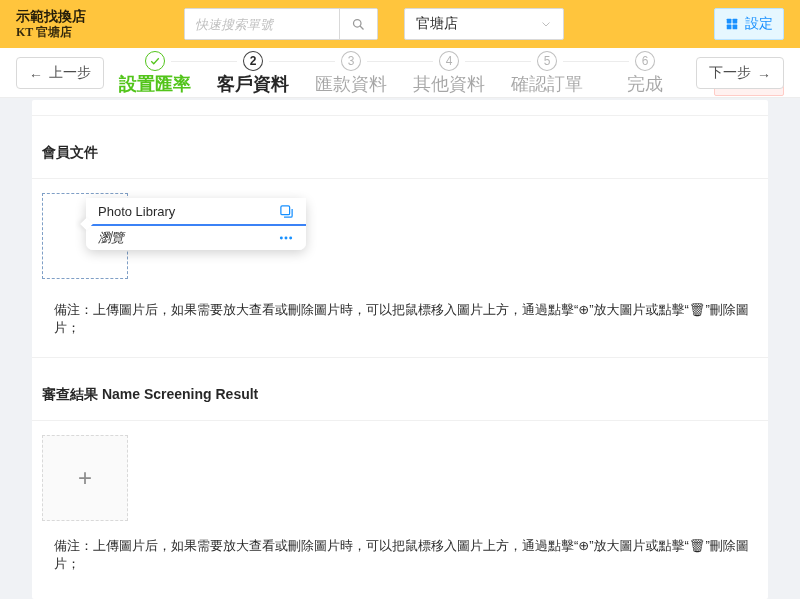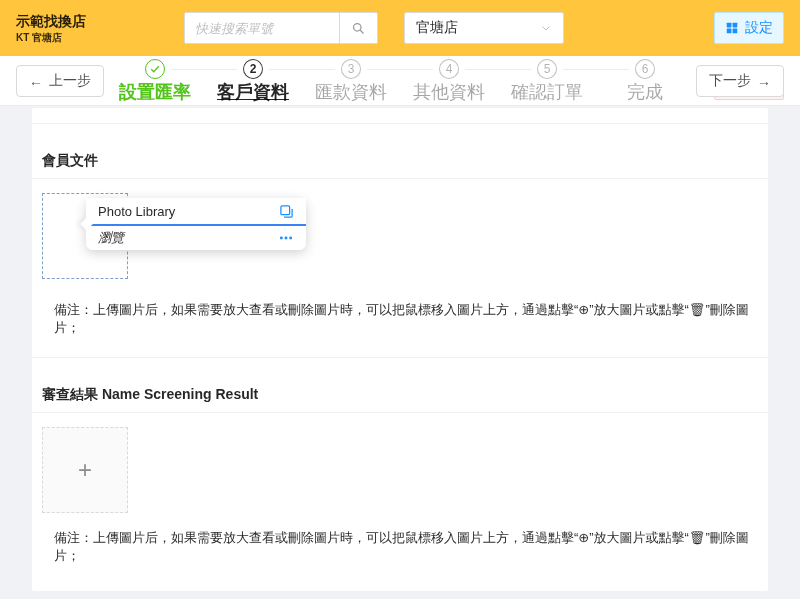--- a/index.html
+++ b/index.html
@@ -6,24 +6,24 @@
   html, body { width: 800px; height: 599px; overflow: hidden; }
   body {
     font-family: "Liberation Sans", "DejaVu Sans", sans-serif;
     font-size: 14px;
     color: rgba(0,0,0,0.85);
     background: #f0f2f5;
   }
   button { font-family: inherit; cursor: pointer; }
 
   
-  .app-header { height: 56px; background: #ffc53d; display: flex; align-items: center; padding: 0 16px; }
+  .app-header { height: 48px; background: #ffc53d; display: flex; align-items: center; padding: 0 16px; }
   .store { width: 168px; line-height: 1.3; }
   .store-name { font-size: 14px; font-weight: 700; color: rgba(0,0,0,0.85); }
-  .store-branch { font-size: 10px; font-weight: 700; color: rgba(0,0,0,0.8); }
+  .store-branch { font-size: 12px; font-weight: 700; color: rgba(0,0,0,0.8); font-family: Liberation Serif, serif; }
   .search-group { width: 194px; height: 32px; background: #fff; border: 1px solid #d9d9d9; border-radius: 2px; display: flex; overflow: hidden; }
   .search-input { flex: 1; min-width: 0; border: none; outline: none; padding: 0 10px; font-size: 13px; color: rgba(0,0,0,0.85); font-style: italic; }
   .search-input::placeholder { color: #bfbfbf; }
   .search-btn { width: 38px; background: #fff; border: none; border-left: 1px solid #d9d9d9; display: flex; align-items: center; justify-content: center; }
   .branch-select { width: 160px; height: 32px; margin-left: 26px; background: #fff; border: 1px solid #d9d9d9; border-radius: 2px; display: flex; align-items: center; justify-content: space-between; padding: 0 11px; cursor: pointer; }
   .header-actions { margin-left: auto; display: flex; gap: 24px; flex-direction: column; }
   .hbtn { height: 32px; padding: 0 10px; border-radius: 2px; display: flex; align-items: center; gap: 6px; font-size: 14px; border: 1px solid transparent; }
   .hbtn-home { background: #f1fbe2; border-color: #d3f0ae; color: #52c41a; }
   .hbtn-settings { background: #e6f7ff; border-color: #bae3ff; color: #1890ff; }
   .hbtn-logout { background: #fff1f0; border-color: #ffccc7; color: #f5222d; }
@@ -32,30 +32,30 @@
   .stepbar { height: 50px; background: #fff; border-bottom: 1px solid #ededed; display: flex; align-items: center; padding: 0 16px; }
   .nav-btn { height: 32px; padding: 0 12px; background: #fff; border: 1px solid #d9d9d9; border-radius: 4px; color: rgba(0,0,0,0.7); font-size: 14px; display: flex; align-items: center; gap: 6px; white-space: nowrap; }
   .steps { flex: 1; display: flex; margin: 0 2px; }
   .step { flex: 1; display: flex; flex-direction: column; align-items: center; position: relative; padding-top: 1px; }
   .step-circle { width: 20px; height: 20px; border-radius: 50%; border: 1px solid; display: flex; align-items: center; justify-content: center; font-size: 12px; background: #fff; z-index: 1; }
   .step:not(:last-child)::after { content: ""; position: absolute; top: 11px; left: calc(50% + 16px); width: calc(100% - 32px); height: 1px; background: #ececec; }
   .step-label { margin-top: 3px; font-size: 18px; line-height: 1.2; }
   .step.done .step-circle { border-color: #52c41a; }
   .step.done .step-label { color: #52c41a; font-weight: 600; }
   .step.current .step-circle { border-color: rgba(0,0,0,0.75); color: rgba(0,0,0,0.85); font-weight: 600; }
-  .step.current .step-label { color: rgba(0,0,0,0.85); font-weight: 700; text-decoration: underline; }
+  .step.current .step-label { color: rgba(0,0,0,0.85); font-weight: 700; }
   .step.pending .step-circle { border-color: rgba(0,0,0,0.25); color: rgba(0,0,0,0.3); }
   .step.pending .step-label { color: rgba(0,0,0,0.35); }
 
   
   .content { padding: 2px 32px 0; }
   .card { background: #fff; border-radius: 2px; }
   .section-stub { height: 16px; border-bottom: 1px solid #f0f0f0; }
   .card-section.bordered { border-bottom: 1px solid #f0f0f0; }
-  .section-title { padding: 28px 10px 8px; font-size: 14px; font-weight: 700; color: rgba(0,0,0,0.85); border-bottom: 1px solid #f0f0f0; }
+  .section-title { padding: 28px 10px 16px; font-size: 14px; font-weight: 700; color: rgba(0,0,0,0.85); border-bottom: 1px solid #f0f0f0; }
   .upload-area { position: relative; height: 100px; margin: 14px 10px 0; }
   .upload-box { width: 86px; height: 86px; border: 1px dashed #d9d9d9; background: #fafafa; display: flex; align-items: center; justify-content: center; cursor: pointer; }
   .upload-box.focused { border-color: #7f9fc6; background: #fff; }
   .plus { font-size: 24px; color: #8c8c8c; font-weight: 300; line-height: 1; }
   .note { padding: 8px 10px 20px; font-size: 13px; color: rgba(0,0,0,0.85); margin-left: 12px; }
   .note.last { padding: 16px 10px 26px; }
 
   
   .context-menu { position: absolute; left: 44px; top: 5px; width: 220px; background: #fff; border-radius: 7px; box-shadow: 0 3px 12px rgba(0,0,0,0.18); z-index: 2; }
   .menu-item { height: 26px; display: flex; align-items: center; justify-content: space-between; padding: 0 12px; font-size: 13px; color: rgba(0,0,0,0.85); cursor: pointer; background: #fff; }

